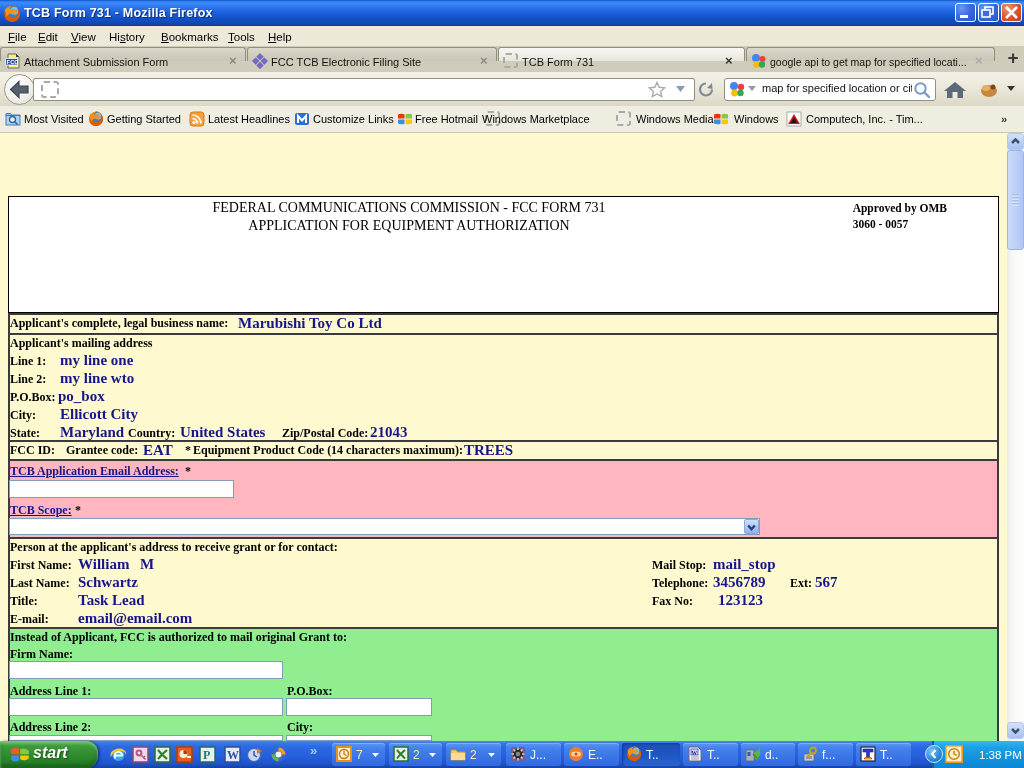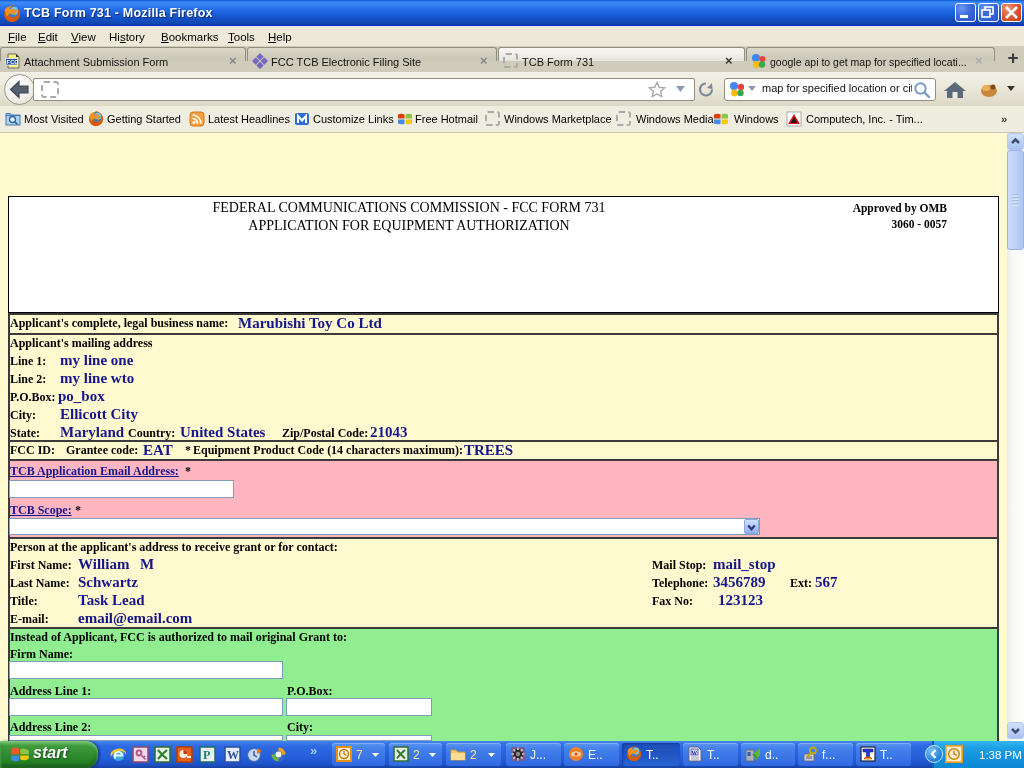--- a/index.html
+++ b/index.html
@@ -229,21 +229,21 @@
     </svg>
  <span class="bt" style="left:313px">Customize Links</span>
  <svg class="bi" style="left:397px" viewBox="0 0 16 16">
       <path d="M1 3.5 Q4 2 7.5 3.2 L7.5 7.5 L1 7.5Z" fill="#E03C00"></path>
       <path d="M8.5 3.4 Q12 2.2 15 3.6 L15 7.5 L8.5 7.5Z" fill="#8CC63E"></path>
       <path d="M1 8.5 L7.5 8.5 L7.5 12.8 Q4 14 1 12.5Z" fill="#3C8CE8"></path>
       <path d="M8.5 8.5 L15 8.5 L15 12.6 Q11.5 13.8 8.5 12.7Z" fill="#F8C800"></path>
     </svg>
  <span class="bt" style="left:415px">Free Hotmail</span>
  <div class="bi dashbox" style="left:485px;width:15px;height:15px"></div>
- <span class="bt" style="left:504px">Windows Marketplace</span>
+ <span class="bt" style="left:482px">Windows Marketplace</span>
  <div class="bi dashbox" style="left:616px;width:15px;height:15px"></div>
  <span class="bt" style="left:636px">Windows Media</span>
  <svg class="bi" style="left:713px" viewBox="0 0 16 16">
       <path d="M1 3.5 Q4 2 7.5 3.2 L7.5 7.5 L1 7.5Z" fill="#E03C00"></path>
       <path d="M8.5 3.4 Q12 2.2 15 3.6 L15 7.5 L8.5 7.5Z" fill="#8CC63E"></path>
       <path d="M1 8.5 L7.5 8.5 L7.5 12.8 Q4 14 1 12.5Z" fill="#3C8CE8"></path>
       <path d="M8.5 8.5 L15 8.5 L15 12.6 Q11.5 13.8 8.5 12.7Z" fill="#F8C800"></path>
     </svg>
  <span class="bt" style="left:734px">Windows</span>
  <svg class="bi" style="left:786px" viewBox="0 0 16 16">
@@ -251,21 +251,21 @@
       <path d="M8 3 L14 13 L2 13 Z" fill="#E01818"></path>
       <path d="M8 6 L11.5 12 L4.5 12 Z" fill="#1A1A1A"></path>
     </svg>
  <span class="bt" style="left:806px">Computech, Inc. - Tim...</span>
  <span class="bt" style="left:1001px;color:#333;font-weight:bold">»</span>
 </div>
 
 <div id="content">
  <div id="whitebox">
   <div style="position:absolute;left:0;top:2px;width:800px;text-align:center;font-weight:normal;font-size:14px;line-height:18px">FEDERAL COMMUNICATIONS COMMISSION - FCC FORM 731<br>APPLICATION FOR EQUIPMENT AUTHORIZATION</div>
-  <div style="position:absolute;right:51px;top:3px;text-align:right;font-weight:bold;font-size:11.5px;line-height:16px">Approved by OMB<br>3060 - 0057</div>
+  <div style="position:absolute;right:51px;top:3px;text-align:left;font-weight:bold;font-size:11.5px;line-height:16px">Approved by OMB<br>3060 - 0057</div>
  </div>
 
  <div class="abs" style="left:8px;top:180px;width:2px;height:428px;background:#3B3B3B"></div>
  <div class="abs" style="left:997px;top:180px;width:2px;height:428px;background:#3B3B3B"></div>
 
  <div class="sep" style="top:180px;height:2px"></div>
  <div class="ln" style="top:183px">
       <b style="left:10px">Applicant's complete, legal business name:</b>
       <i style="left:238px;top:-1px">Marubishi Toy Co Ltd</i>
     </div>

